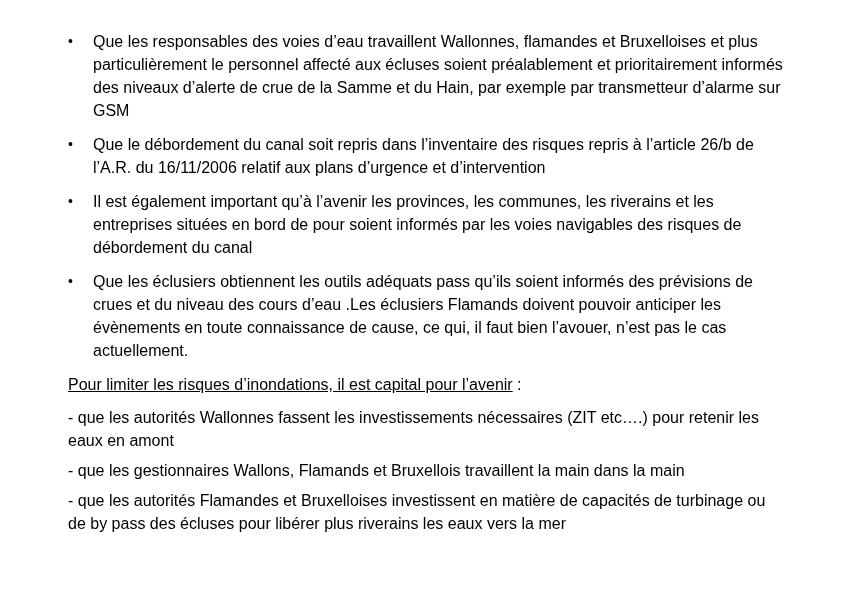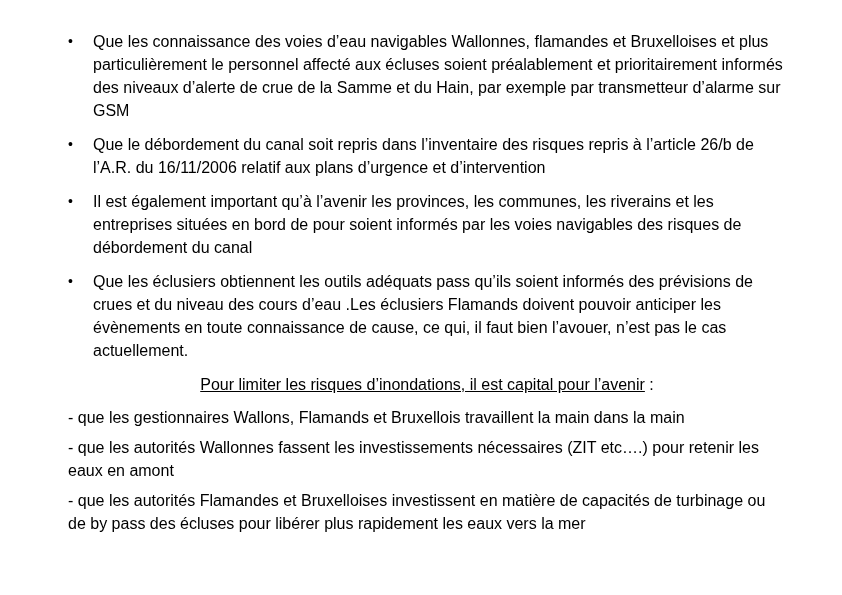--- a/index.html
+++ b/index.html
@@ -37,52 +37,52 @@
     flex: 0 0 25px;
     width: 25px;
     font-size: 14px;
     line-height: 23px;
   }
   .bullet-text {
     flex: 1 1 auto;
   }
   .section-heading {
     margin: 7px 0 10px 0;
-    text-align: center;
+    text-align: left;
   }
   .underlined {
     text-decoration: underline;
   }
   .dash-par {
     margin: 0 0 7px 0;
   }
 </style>
 </head>
 <body>
 
 <div class="slide">
 
   <ul class="bullet-list">
     <li class="bullet-item">
       <span class="bullet-marker">•</span>
-      <span class="bullet-text">Que les connaissance des voies d’eau navigables Wallonnes, flamandes et Bruxelloises et plus particulièrement le personnel affecté aux écluses soient préalablement et prioritairement informés des niveaux d’alerte de crue de la Samme et du Hain, par exemple par transmetteur d’alarme sur GSM</span>
+      <span class="bullet-text">Que les responsables des voies d’eau travaillent Wallonnes, flamandes et Bruxelloises et plus particulièrement le personnel affecté aux écluses soient préalablement et prioritairement informés des niveaux d’alerte de crue de la Samme et du Hain, par exemple par transmetteur d’alarme sur GSM</span>
     </li>
     <li class="bullet-item">
       <span class="bullet-marker">•</span>
       <span class="bullet-text">Que le débordement du canal soit repris dans l’inventaire des risques repris à l’article 26/b de l’A.R. du 16/11/2006 relatif aux plans d’urgence et d’intervention</span>
     </li>
     <li class="bullet-item">
       <span class="bullet-marker">•</span>
       <span class="bullet-text">Il est également important qu’à l’avenir les provinces, les communes, les riverains et les entreprises situées en bord de pour soient informés par les voies navigables des risques de débordement du canal</span>
     </li>
     <li class="bullet-item">
       <span class="bullet-marker">•</span>
       <span class="bullet-text">Que les éclusiers obtiennent les outils adéquats pass qu’ils soient informés des prévisions de crues et du niveau des cours d’eau .Les éclusiers Flamands doivent pouvoir anticiper les évènements en toute connaissance de cause, ce qui, il faut bien l’avouer, n’est pas le cas actuellement.</span>
     </li>
   </ul>
 
   <p class="section-heading"><span class="underlined">Pour limiter les risques d’inondations, il est capital pour l’avenir</span><span> :</span></p>
 
+  <p class="dash-par">- que les autorités Wallonnes fassent les investissements nécessaires (ZIT etc….) pour retenir les eaux en amont</p>
   <p class="dash-par">- que les gestionnaires Wallons, Flamands et Bruxellois travaillent la main dans la main</p>
-  <p class="dash-par">- que les autorités Wallonnes fassent les investissements nécessaires (ZIT etc….) pour retenir les eaux en amont</p>
-  <p class="dash-par">- que les autorités Flamandes et Bruxelloises investissent en matière de capacités de turbinage ou de by pass des écluses pour libérer plus rapidement les eaux vers la mer</p>
+  <p class="dash-par">- que les autorités Flamandes et Bruxelloises investissent en matière de capacités de turbinage ou de by pass des écluses pour libérer plus riverains les eaux vers la mer</p>
 
 </div>
 
 </body></html>

